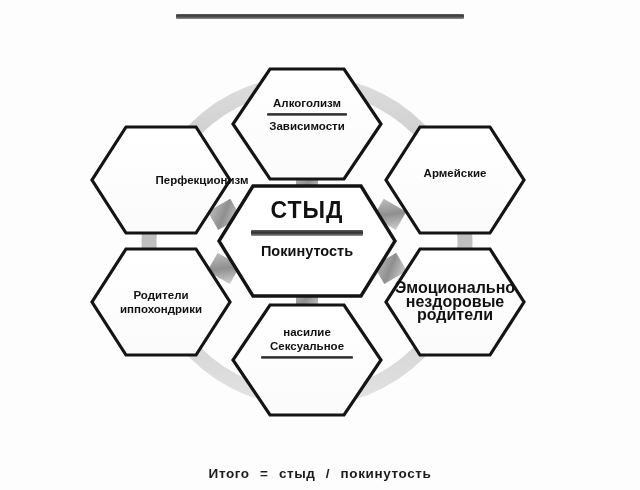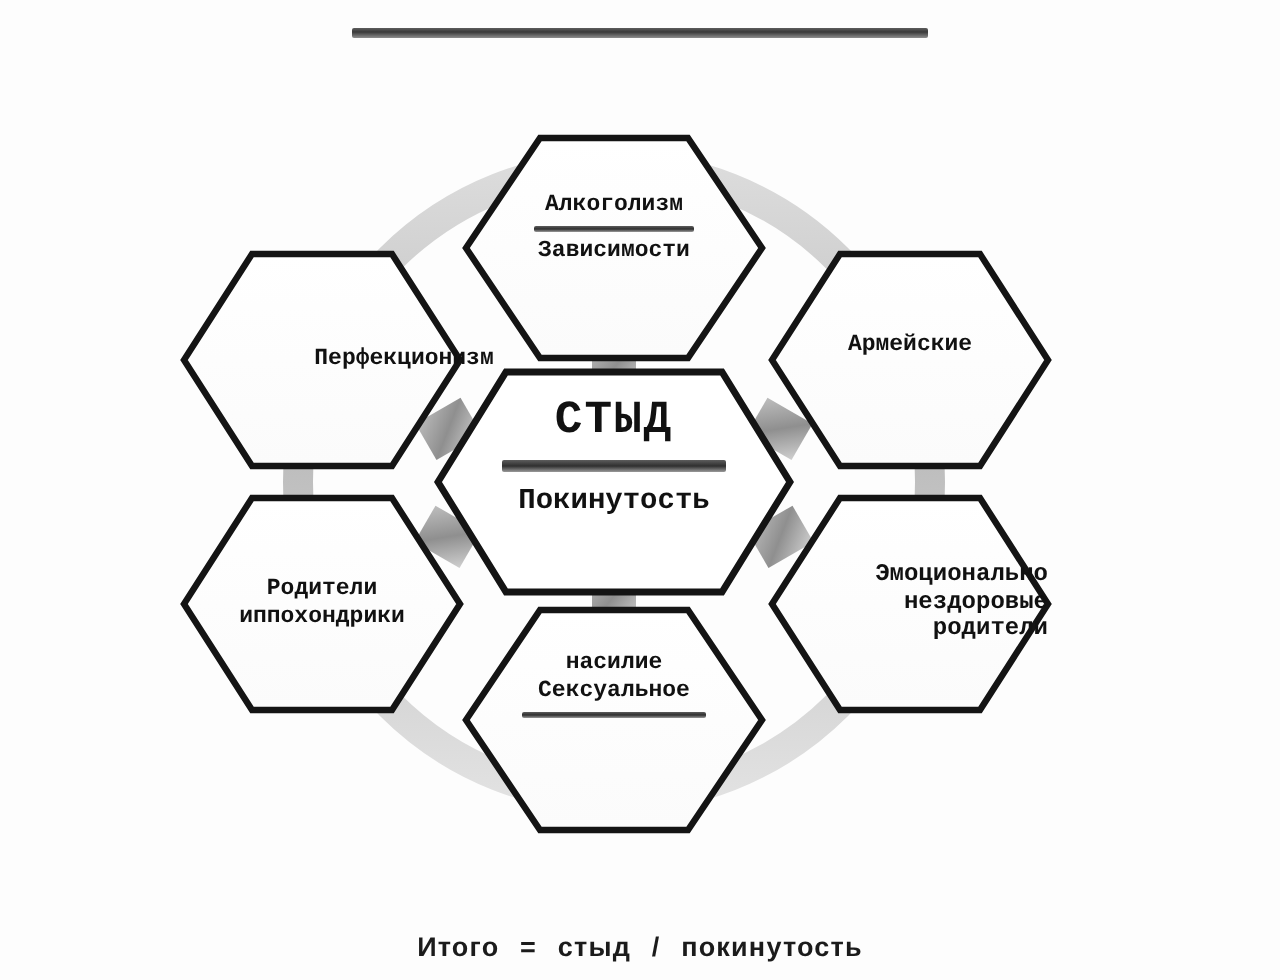--- a/index.html
+++ b/index.html
@@ -63,29 +63,27 @@
     position: absolute;
     text-align: center;
     color: #111111;
     font-weight: bold;
     line-height: 14px;
     pointer-events: none;
     white-space: nowrap;
   }
   .hex-label .l {
     display: block;
-    font-family: Liberation Mono, monospace;
   }
   .hex-outer {
     font-size: 11.5px;
   }
   .hex-outer.small {
-    font-size: 12px;
+    font-size: 16px;
     line-height: 13.5px;
-    text-align: right;
   }
   .hex-divider {
     display: block;
     height: 3px;
     margin: 3px auto 3px auto;
     background: linear-gradient(to bottom, #5c5c5c, #2f2f2f 50%, #9a9a9a);
     border-radius: 1px;
   }
   .hex-divider.w-top { width: 80px; }
   .hex-divider.w-bottom { width: 92px; }

